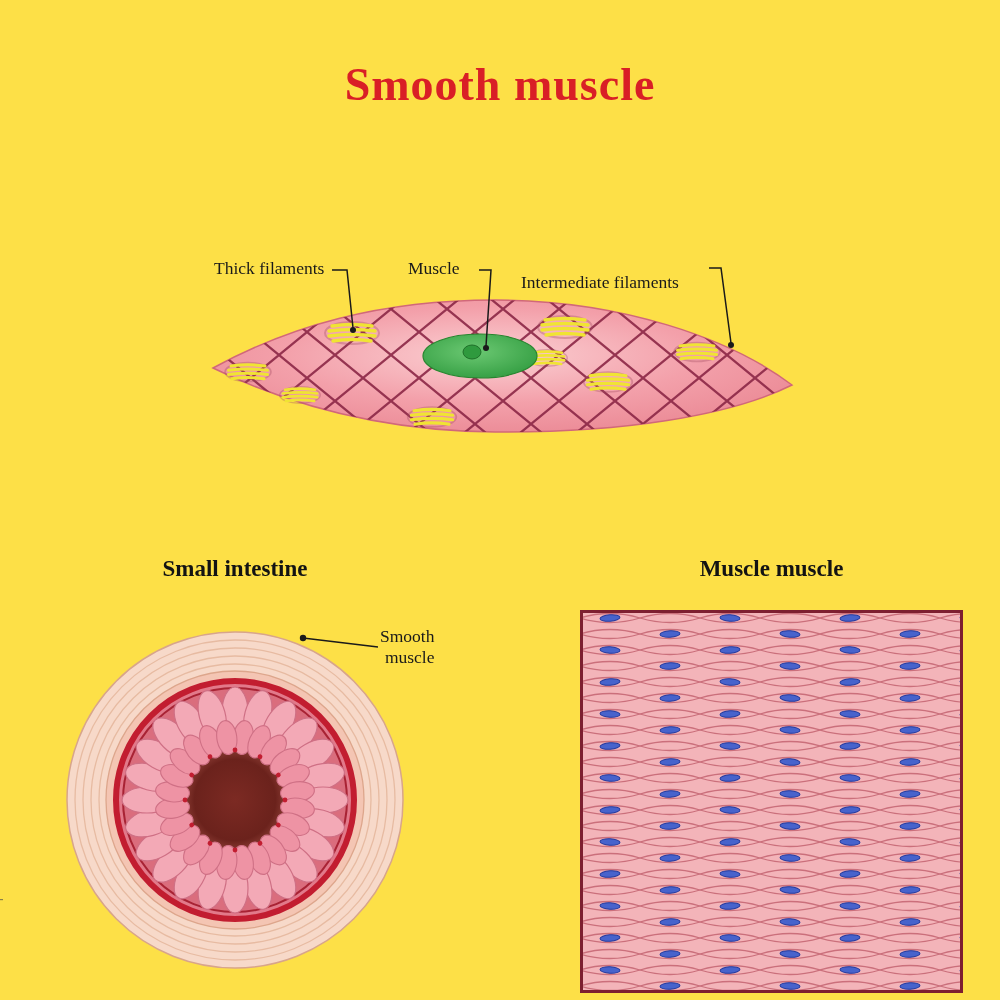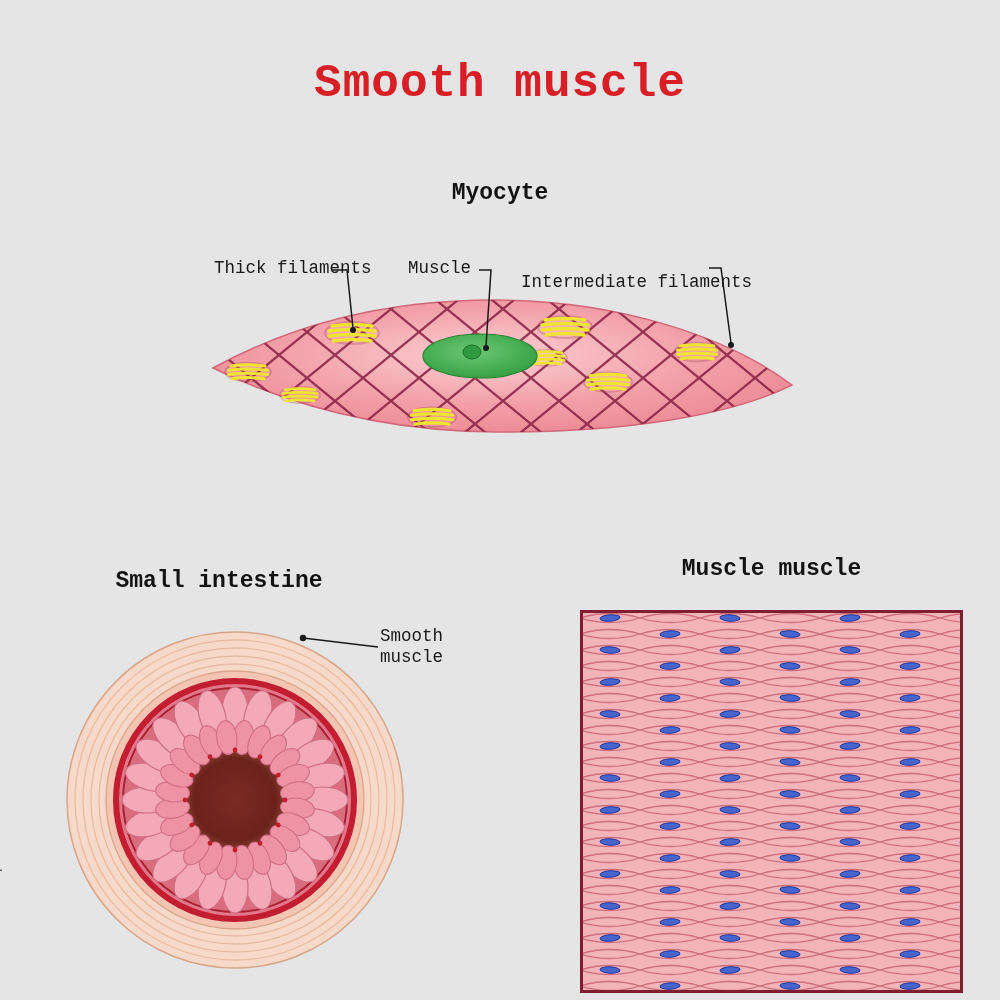--- a/index.html
+++ b/index.html
@@ -1,43 +1,42 @@
 <!DOCTYPE html>
 <html><head>
 <meta charset="utf-8">
 <style>
   html,body{margin:0;padding:0;background:#fff;}
-  #page{position:relative;width:1000px;height:1000px;background:#e5e5e5;overflow:hidden;
-        font-family:Liberation Mono, monospace;color:#111;}
+  #page{position:relative;width:1000px;height:1000px;background:#fde047;overflow:hidden;
+        font-family:Liberation Serif, serif;color:#111;}
   .abs{position:absolute;}
   #title{left:0;right:0;top:58px;text-align:center;font-size:46px;font-weight:bold;
          color:#d91f26;letter-spacing:1px;}
   .section-heading{font-size:23px;font-weight:600;color:#131313;text-align:center;}
   #myocyte-heading{left:0;right:0;top:180px;}
-  #intestine-heading{left:49px;width:340px;top:556px;margin-top:12px;}
+  #intestine-heading{left:65px;width:340px;top:556px;}
   #tissue-heading{left:580px;width:383px;top:556px;}
   .callout-label{font-size:17.5px;color:#1a1a1a;white-space:nowrap;}
   #label-thick{left:214px;top:258px;}
   #label-nucleus{left:408px;top:258px;}
   #label-intermediate{left:521px;top:272px;}
   #intestine-callout{left:380px;top:626px;line-height:21px;text-align:right;}
   #watermark{left:4px;bottom:10px;transform:rotate(-90deg);transform-origin:0 100%;
              font-size:15px;color:#4b4b4b;letter-spacing:0.6px;white-space:nowrap;}
   svg{display:block;}
 </style>
 </head>
 <body>
 
 <div id="page">
 
   <div class="abs" id="title">Smooth muscle</div>
 
   <div class="abs" id="watermark">Adobe Stock | #304794762</div>
 
-  <div class="abs section-heading" id="myocyte-heading">Myocyte</div>
 
   <div class="abs callout-label" id="label-thick">Thick filaments</div>
   <div class="abs callout-label" id="label-nucleus">Muscle</div>
   <div class="abs callout-label" id="label-intermediate">Intermediate filaments</div>
 
   <svg class="abs" style="left:195px;top:240px" width="620" height="215" viewBox="0 0 620 215">
     <defs>
       <radialGradient id="cellg" cx="48%" cy="42%" r="65%">
         <stop offset="0" stop-color="#fbd0d3"></stop>
         <stop offset="0.55" stop-color="#f3a0aa"></stop>

